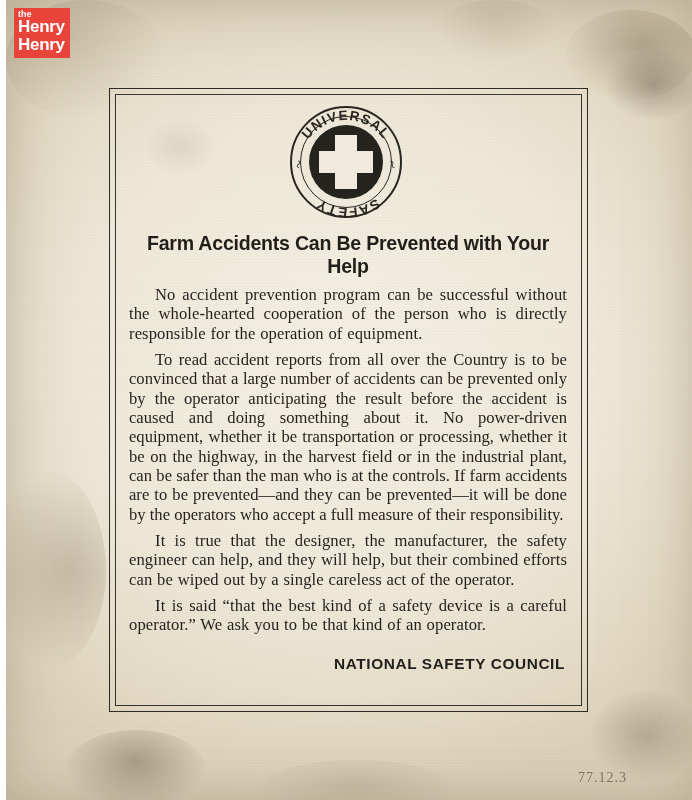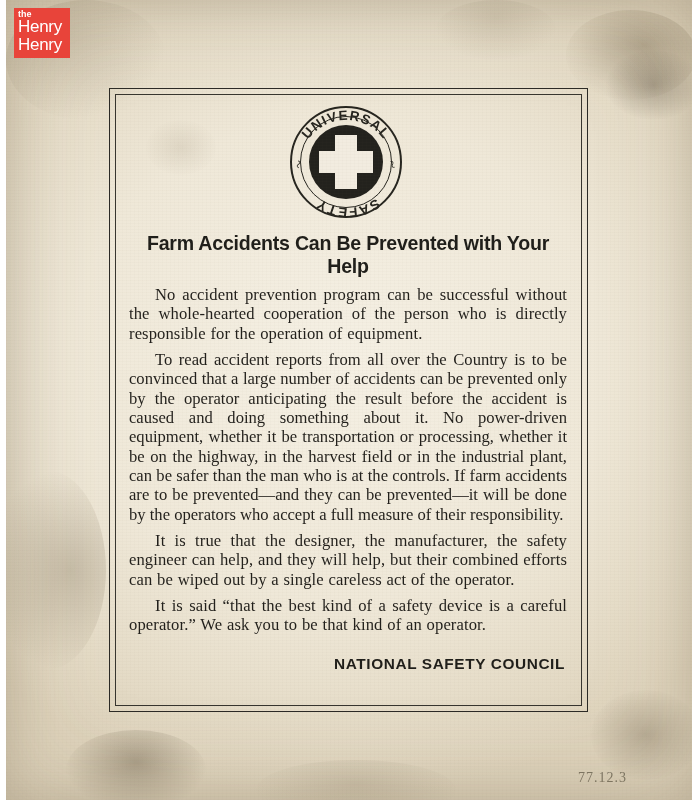--- a/index.html
+++ b/index.html
@@ -58,21 +58,21 @@
     z-index: 6;
   }
   #logo .the {
     font-size: 9px;
     font-weight: bold;
     display: block;
     margin-bottom: -1px;
   }
   #logo .henry, #logo .ford {
     font-size: 17px;
-    font-weight: normal;
+    font-weight: bold;
     display: block;
     letter-spacing: -0.3px;
     line-height: 1.05;
   }
 
   
   #frame {
     position: absolute;
     left: 103px;
     top: 88px;

